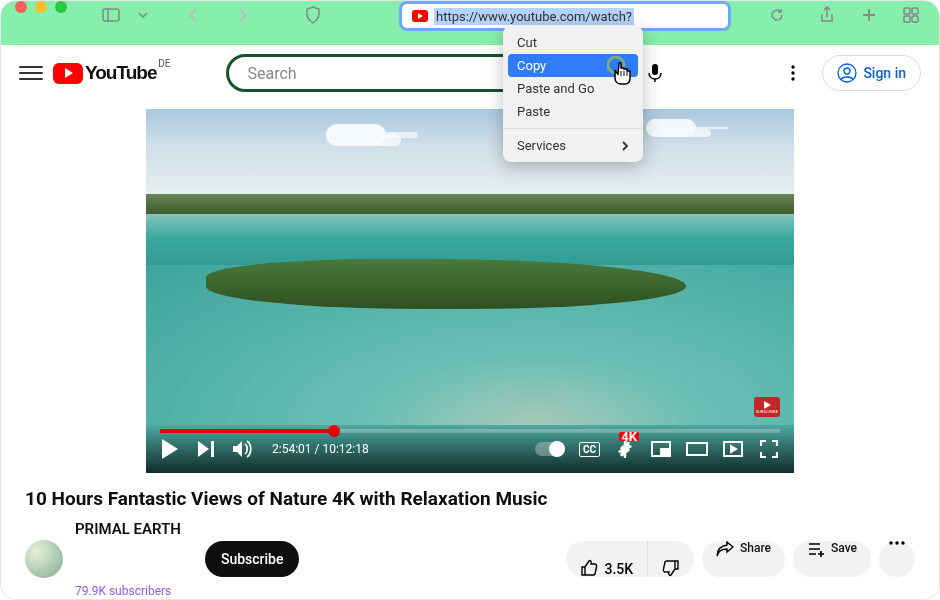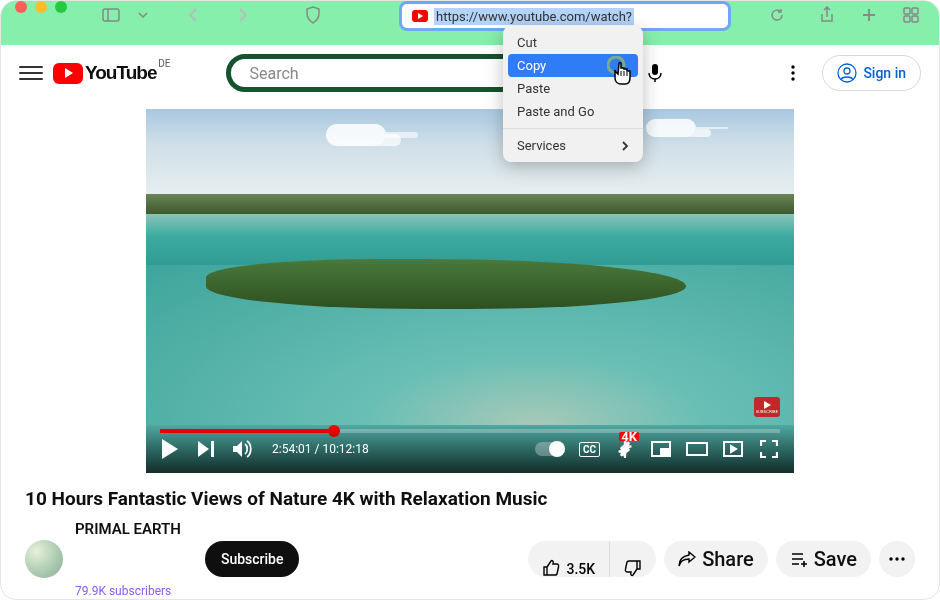--- a/index.html
+++ b/index.html
@@ -23,21 +23,21 @@
 
 
 .yt-header { height: 56px; display: flex; align-items: center; padding: 0 18px; gap: 10px; }
 .hamburger { width: 24px; display: flex; flex-direction: column; gap: 4px; }
 .hamburger span { height: 2px; background: #333; border-radius: 1px; }
 .yt-logo { display: flex; align-items: center; gap: 2px; position: relative; }
 .yt-logo-box { width: 30px; height: 21px; background: #ff0000; border-radius: 6px; display: flex; align-items: center; justify-content: center; }
 .yt-logo-box::after { content: ''; border-left: 8px solid #fff; border-top: 5px solid transparent; border-bottom: 5px solid transparent; margin-left: 2px;}
 .yt-logo-text { font-size: 19px; font-weight: 700; letter-spacing: -1px; color: #0f0f0f; font-family: Arial, sans-serif; }
 .yt-logo .region { font-size: 10px; color: #555; position: absolute; top: -4px; right: -14px; }
-.search-box { flex: 1; max-width: 400px; height: 38px; border: 5px solid #14532d; border-radius: 30px; display: flex; align-items: center; padding: 0 18px; color: #888; margin-left: 60px; }
+.search-box { flex: 1; max-width: 400px; height: 38px; border: 3px solid #14532d; border-radius: 30px; display: flex; align-items: center; padding: 0 18px; color: #888; margin-left: 60px; }
 .mic-btn, .more-btn { width: 38px; height: 38px; display: flex; align-items: center; justify-content: center; color: #333; }
 .signin-btn { height: 36px; border: 1px solid #d9d9d9; border-radius: 20px; display: flex; align-items: center; gap: 6px; padding: 0 14px; color: #065fd4; font-weight: 500; font-size: 14px; }
 .signin-btn svg { color: #065fd4; }
 
 
 .ctx-menu { position: absolute; top: 25px; left: 502px; width: 140px; background: #f1f1f1; border-radius: 8px; box-shadow: 0 4px 18px rgba(0,0,0,0.25); z-index: 100; padding: 5px 0; font-size: 13px; }
 .ctx-item { padding: 4px 14px; display: flex; align-items: center; justify-content: space-between; color: #333; }
 .ctx-item.hl { background: #2f7cf6; color: #fff; border-radius: 4px; margin: 0 5px; padding: 4px 9px; }
 .ctx-sep { height: 1px; background: #ddd; margin: 5px 0; }
 .cursor { position: absolute; top: 55px; left: 606px; z-index: 101; pointer-events: none; }
@@ -66,21 +66,21 @@
 
 
 .video-title { font-size: 19px; font-weight: 700; color: #0f0f0f; margin: 14px 24px 10px; }
 .info-row { display: flex; align-items: center; padding: 0 24px; gap: 12px; }
 .avatar { width: 38px; height: 38px; border-radius: 50%; background: radial-gradient(circle at 30% 30%, #e8f0d8, #a8c8b0 60%, #88a890); }
 .channel { display: flex; flex-direction: column; gap: 46px; }
 .channel-name { font-weight: 600; font-size: 15px; color: #0f0f0f; }
 .subs { font-size: 12px; color: #8b5cf6; }
 .sub-btn { height: 36px; background: #0f0f0f; color: #fff; border-radius: 20px; padding: 0 16px; font-size: 14px; font-weight: 500; display: flex; align-items: center; margin-left: 12px; }
 .actions { margin-left: auto; display: flex; gap: 8px; }
-.chip { height: 36px; background: #f2f2f2; border-radius: 20px; padding: 0 14px; display: flex; align-items: center; gap: 6px; font-size: 20px; font-weight: 500; color: #0f0f0f; }
+.chip { height: 36px; background: #f2f2f2; border-radius: 20px; padding: 0 14px; display: flex; align-items: flex-start; gap: 6px; font-size: 12px; font-weight: 500; color: #0f0f0f; }
 .chip.icon-only { width: 36px; padding: 0; justify-content: center; }
 .chip-split { display: flex; background: #f2f2f2; border-radius: 20px; overflow: hidden; height: 36px; }
 .chip-split .part { padding: 0 14px; display: flex; align-items: flex-end; gap: 6px; font-size: 14px; font-weight: 500; }
 .chip-split .part:first-child { border-right: 1px solid #ddd; }
 </style>
 </head>
 <body>
 
 <div class="safari-toolbar">
   <div class="traffic-lights">
@@ -150,24 +150,24 @@
 </div>
 
 <div class="ctx-menu">
   <div class="ctx-item">
       <span>Cut</span>
     </div>
   <div class="ctx-item hl">
       <span>Copy</span>
     </div>
   <div class="ctx-item">
+      <span>Paste and Go</span>
+    </div>
+  <div class="ctx-item">
       <span>Paste</span>
-    </div>
-  <div class="ctx-item">
-      <span>Paste and Go</span>
     </div>
   <div class="ctx-sep"></div>
   <div class="ctx-item">
     <span>Services</span>
     <svg width="7" height="10" viewBox="0 0 7 10" fill="none" stroke="currentColor" stroke-width="1.8">
         <polyline points="1,1 5,5 1,9"></polyline>
       </svg>
   </div>
 </div>
 <svg class="cursor" width="28" height="32" viewBox="0 0 28 32">

